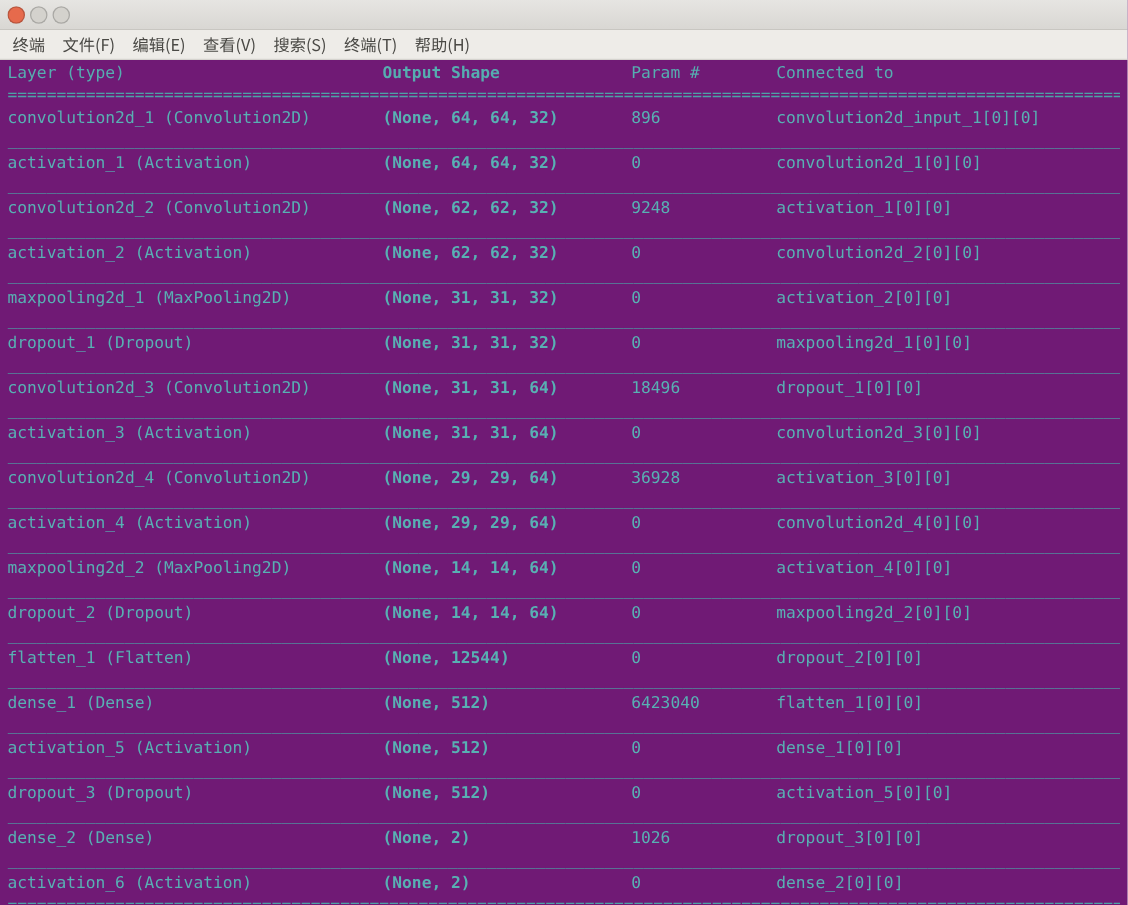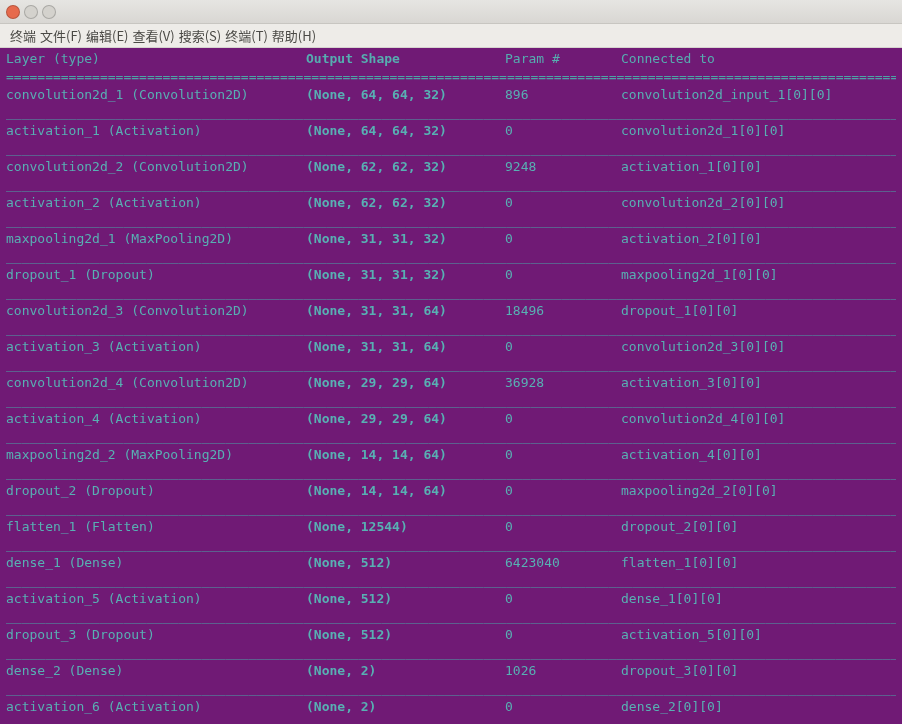--- a/index.html
+++ b/index.html
@@ -29,21 +29,21 @@
       border: 1px solid rgba(0,0,0,.2);
       display: inline-block;
     }
     .wbtn.close { background: #e66a4c; }
     .wbtn.min, .wbtn.max { background: #d4d2cd; }
     .menubar {
       height: 24px;
       display: flex;
       align-items: center;
       padding: 0 10px;
-      gap: 4px;
+      gap: 14px;
       font-family: "Noto Sans CJK SC","Microsoft YaHei",sans-serif;
       font-size: 13px;
       color: #4a4945;
       background: #eeece8;
       border-bottom: 1px solid #d5d3ce;
     }
     .menubar span { cursor: default; }
     .term {
       background: #701a75;
       color: #58b0b3;

